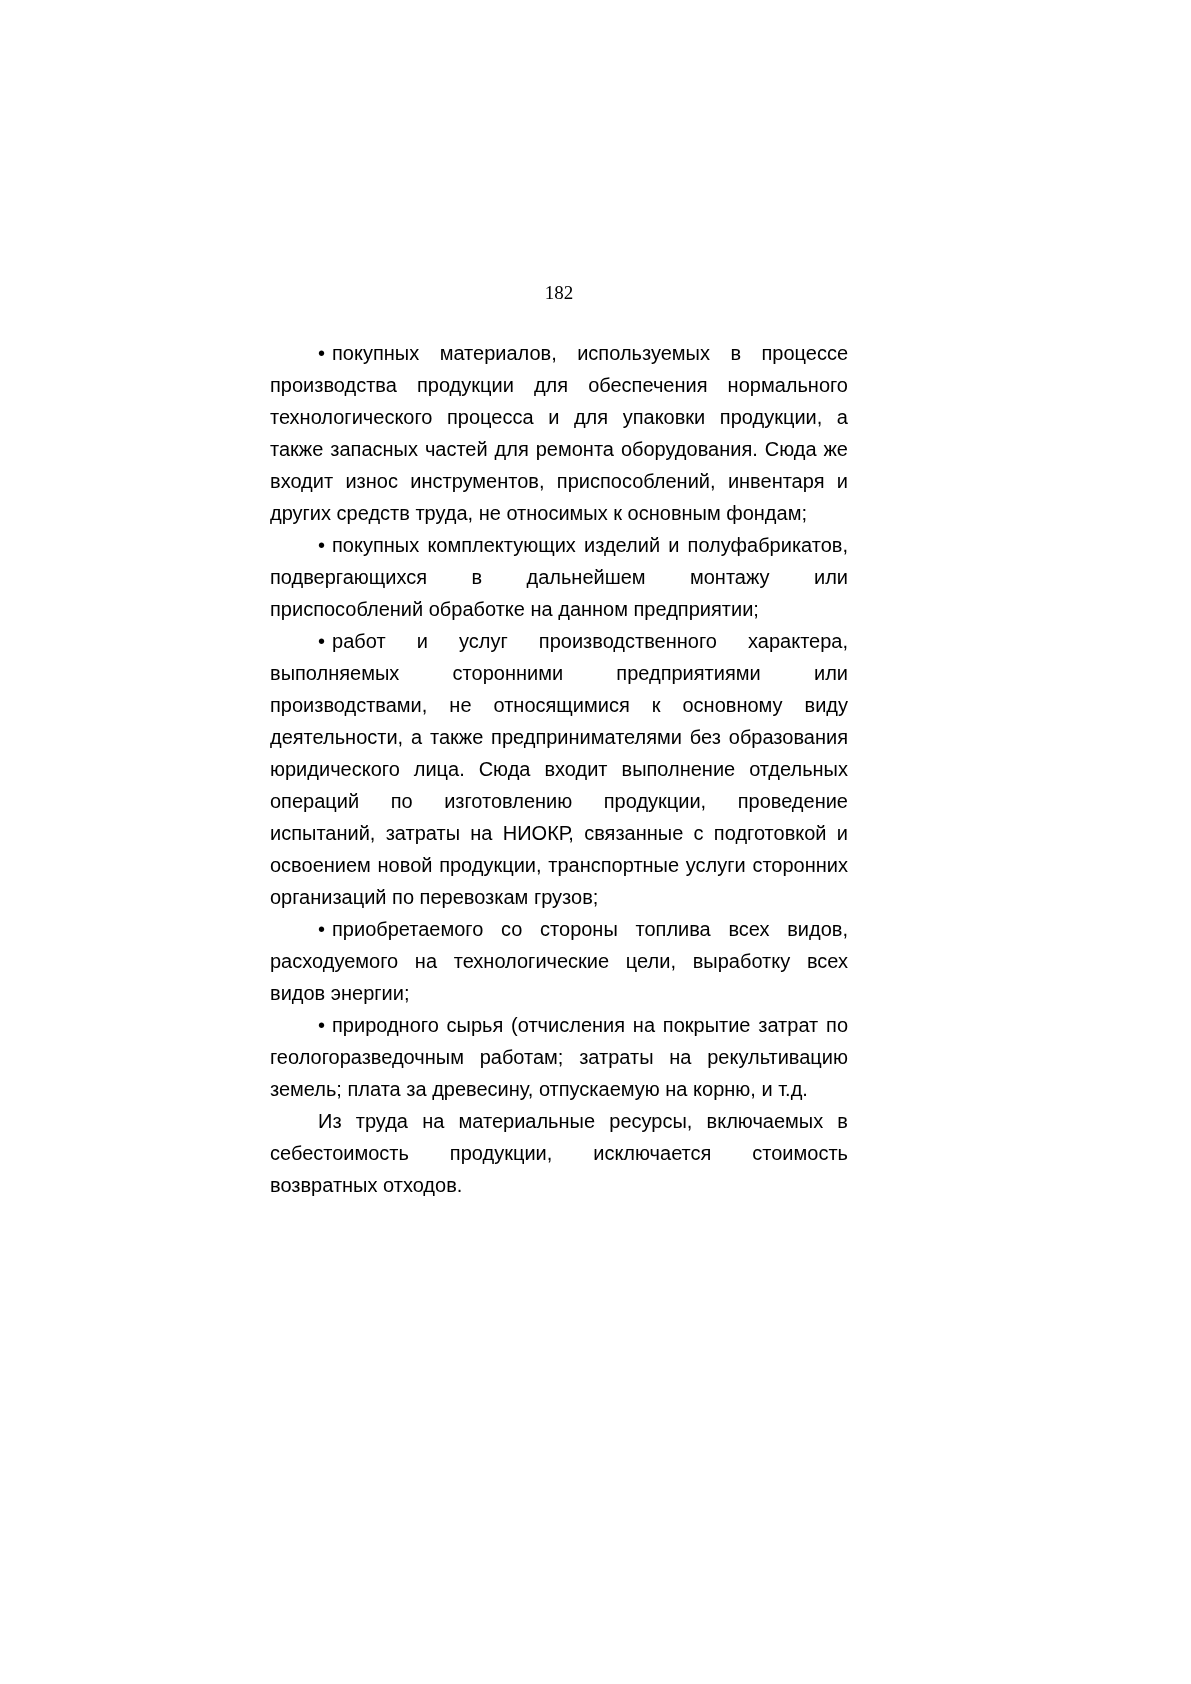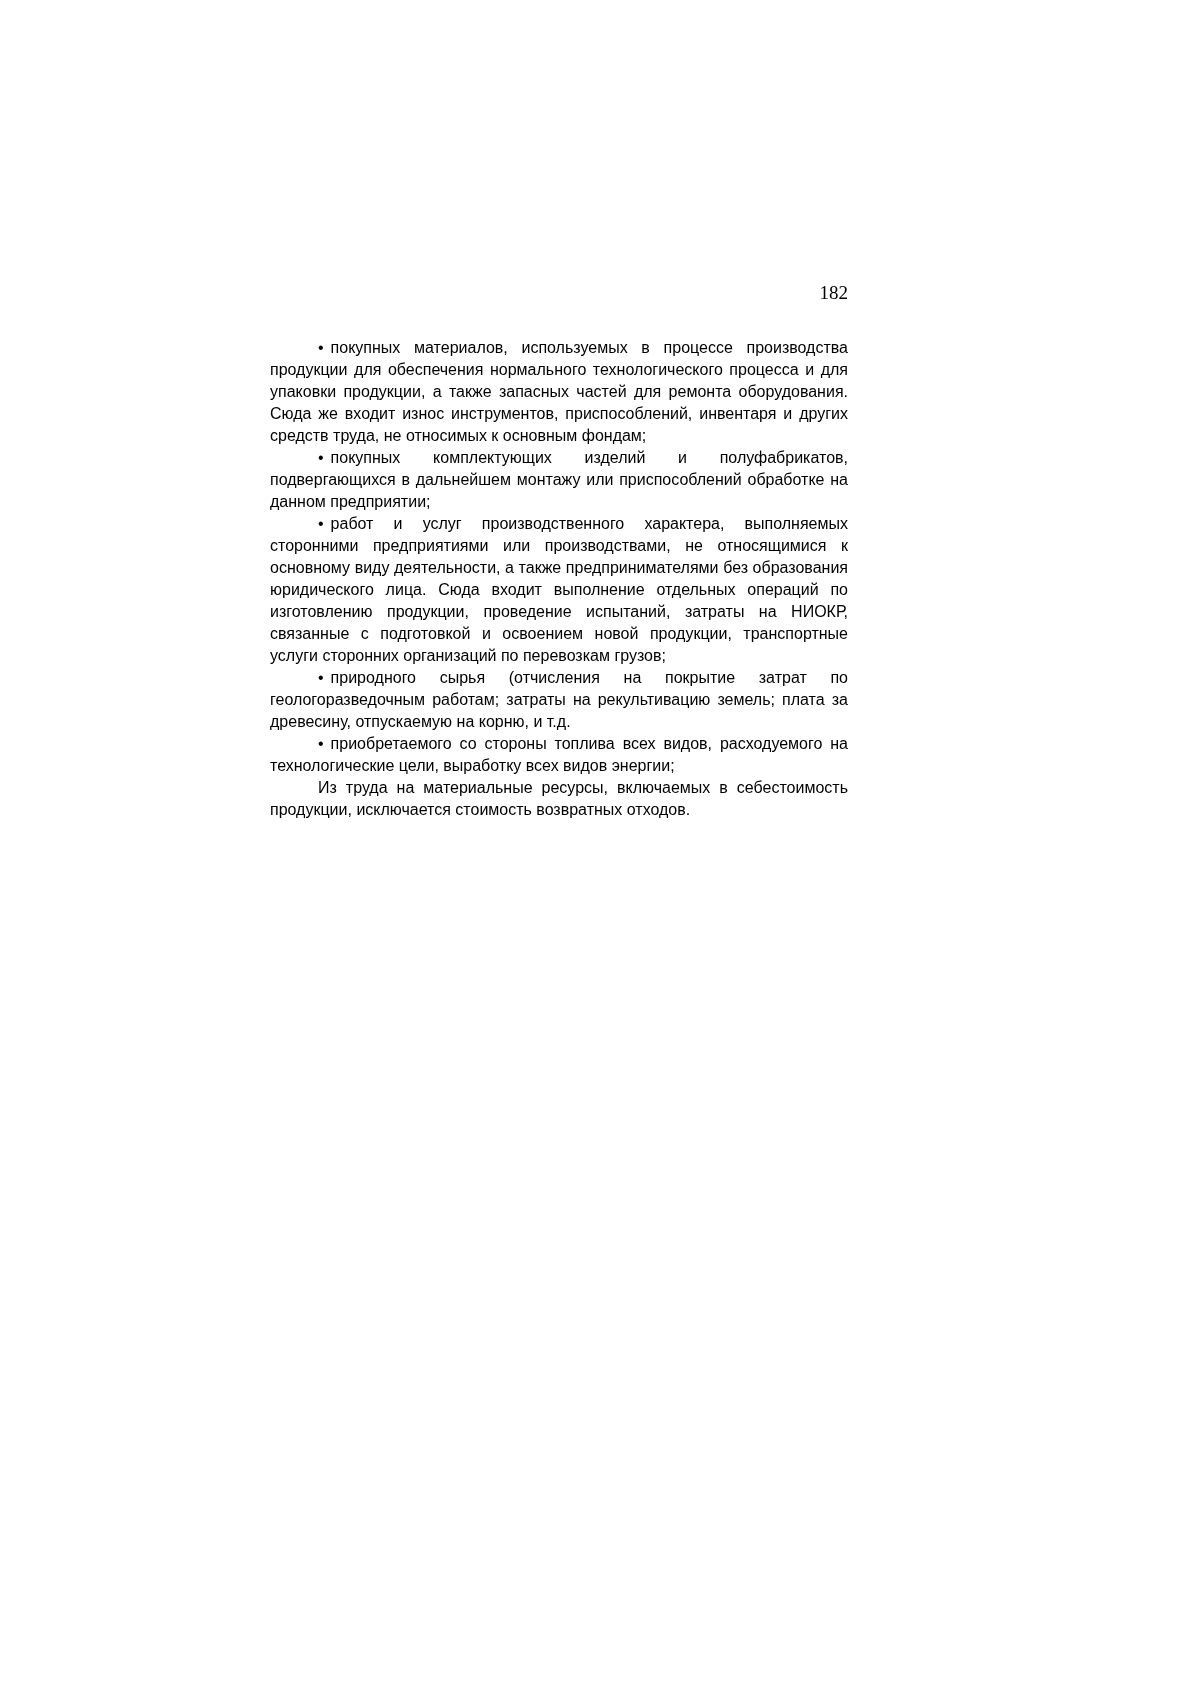--- a/index.html
+++ b/index.html
@@ -19,32 +19,32 @@
     width: 1191px;
     height: 1684px;
     background: #ffffff;
     overflow: hidden;
   }
   .page-number {
     position: absolute;
     top: 282px;
     left: 270px;
     width: 578px;
-    text-align: right;
+    text-align: center;
     font-family: "Liberation Serif", serif;
     font-size: 19px;
     line-height: 22px;
   }
   .content {
     position: absolute;
     top: 337px;
     left: 270px;
     width: 578px;
-    font-size: 16px;
-    line-height: 22px;
+    font-size: 20px;
+    line-height: 32px;
     text-align: justify;
     text-align-last: left;
   }
   .content p {
     margin: 0;
     padding: 0;
     text-indent: 48px;
   }
   .bullet {
     display: inline;
@@ -66,25 +66,25 @@
 
     <p>
       <span class="bullet">•</span><span>покупных комплектующих изделий и полуфабрикатов, подвергающихся в дальнейшем монтажу или приспособлений обработке на данном предприятии;</span>
     </p>
 
     <p>
       <span class="bullet">•</span><span>работ и услуг производственного характера, выполняемых сторонними предприятиями или производствами, не относящимися к основному виду деятельности, а также предпринимателями без образования юридического лица. Сюда входит выполнение отдельных операций по изготовлению продукции, проведение испытаний, затраты на НИОКР, связанные с подготовкой и освоением новой продукции, транспортные услуги сторонних организаций по перевозкам грузов;</span>
     </p>
 
     <p>
-      <span class="bullet">•</span><span>природного сырья (отчисления на покрытие затрат по геологоразведочным работам; затраты на рекультивацию земель; плата за древесину, отпускаемую на корню, и т.д.</span>
+      <span class="bullet">•</span><span>приобретаемого со стороны топлива всех видов, расходуемого на технологические цели, выработку всех видов энергии;</span>
     </p>
 
     <p>
-      <span class="bullet">•</span><span>приобретаемого со стороны топлива всех видов, расходуемого на технологические цели, выработку всех видов энергии;</span>
+      <span class="bullet">•</span><span>природного сырья (отчисления на покрытие затрат по геологоразведочным работам; затраты на рекультивацию земель; плата за древесину, отпускаемую на корню, и т.д.</span>
     </p>
 
 
     <p>Из труда на материальные ресурсы, включаемых в себестоимость продукции, исключается стоимость возвратных отходов.</p>
 
   </div>
 
 </div>
 
 </body></html>

